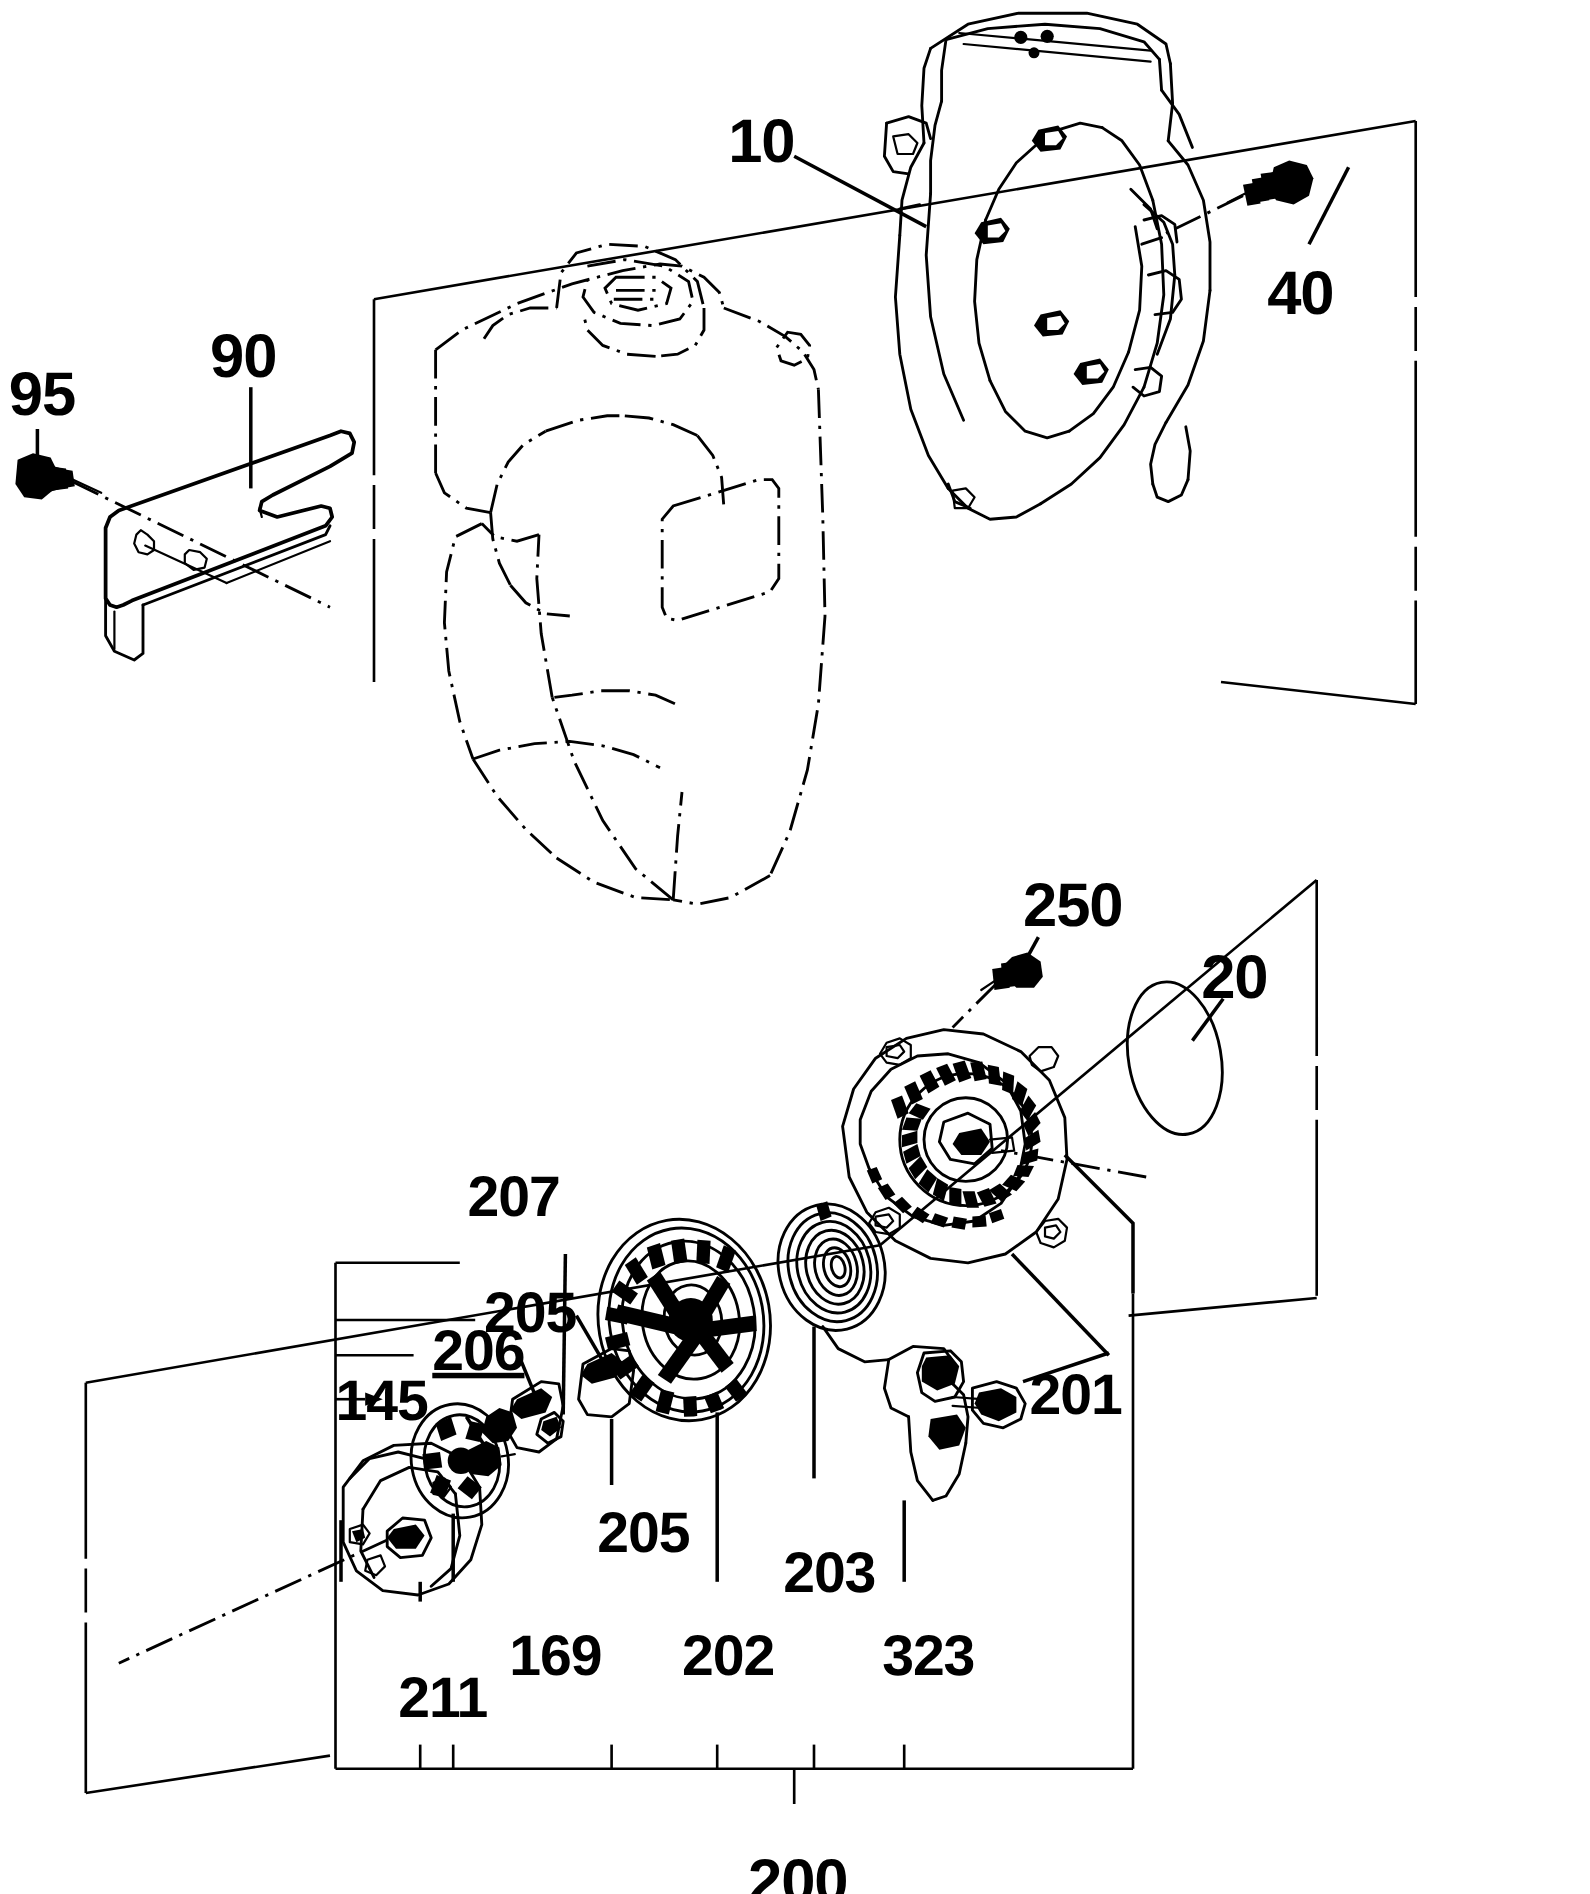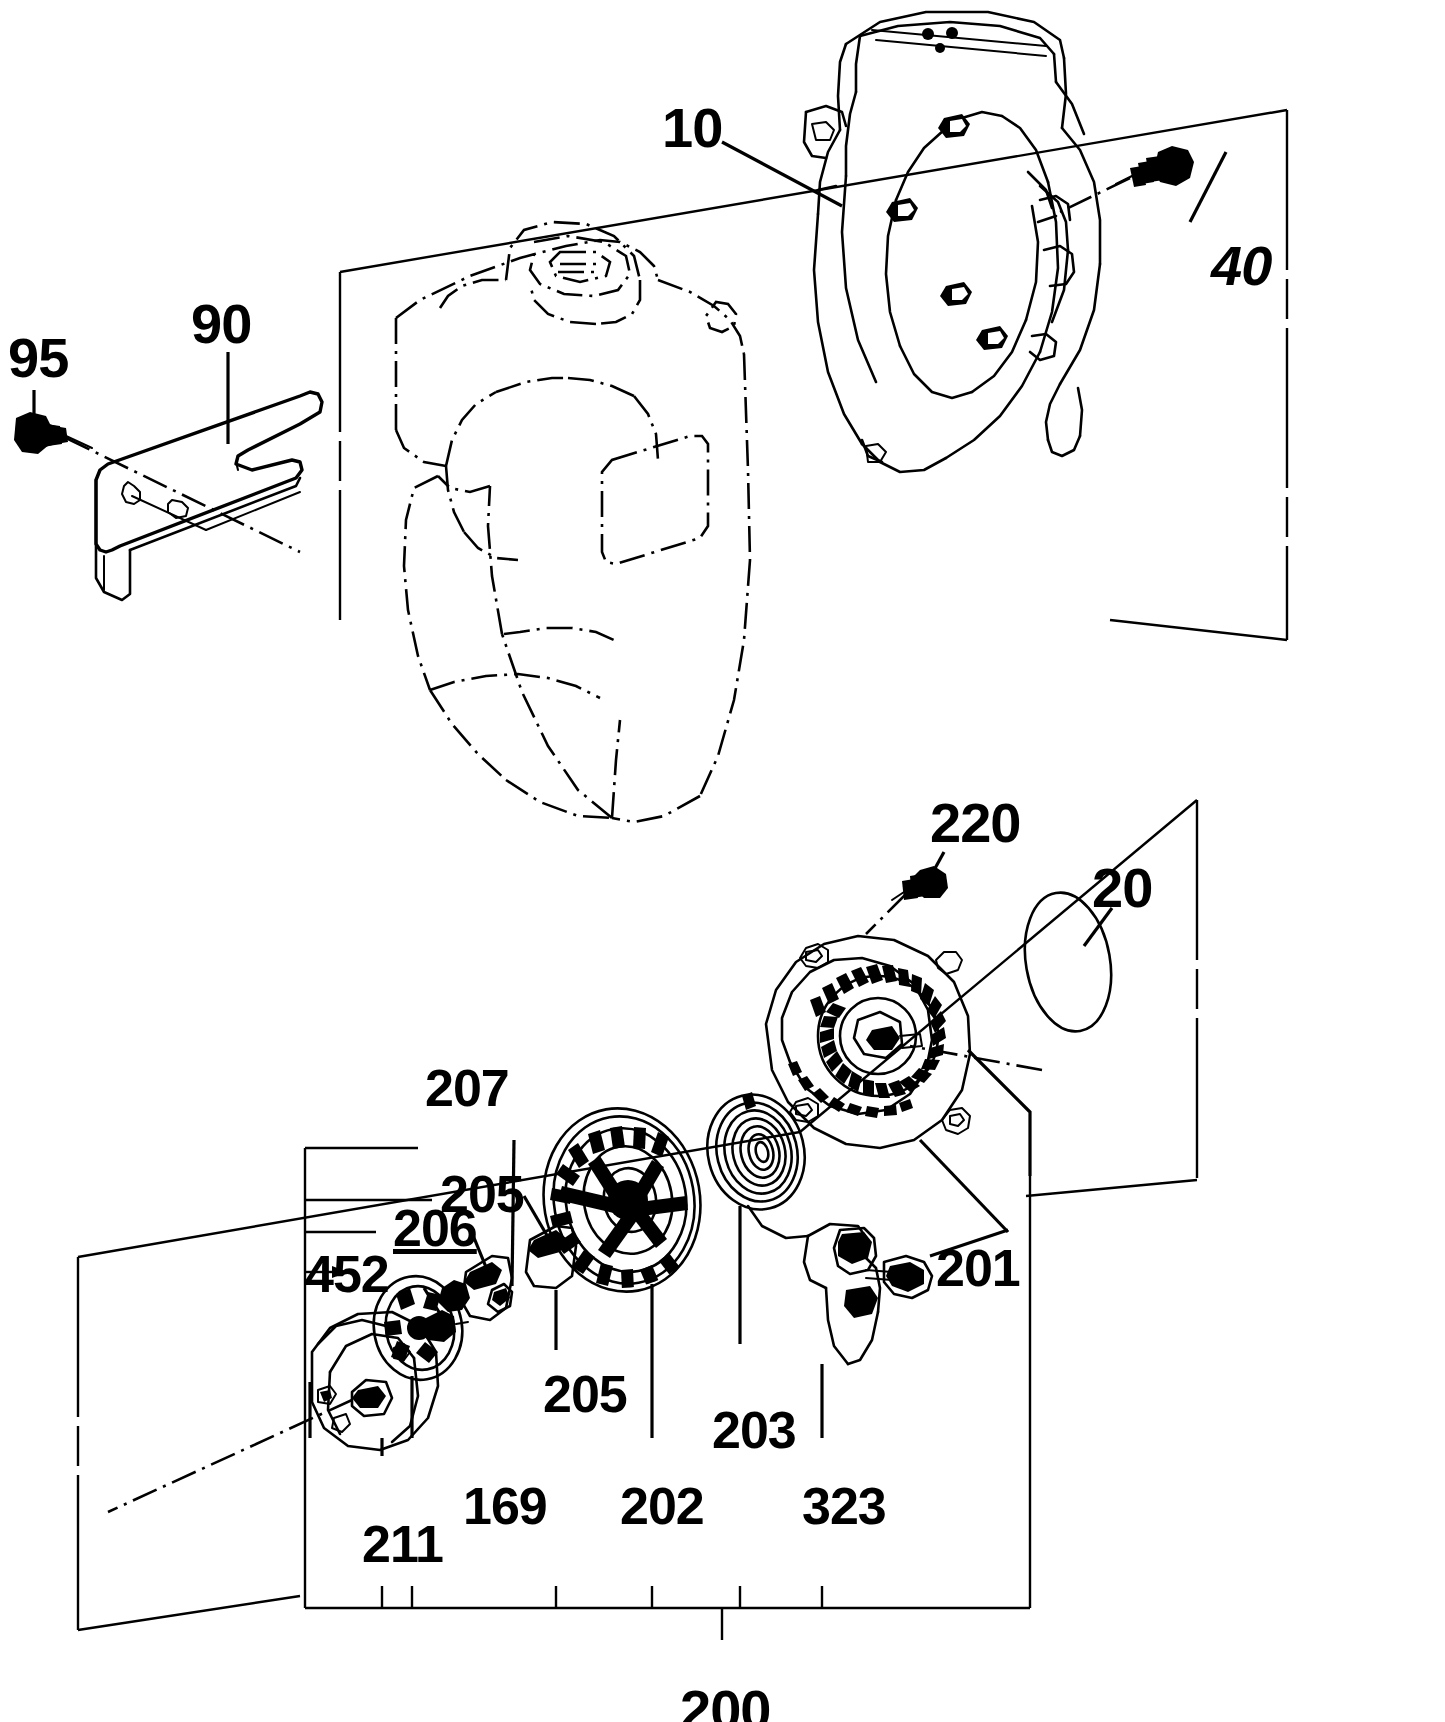--- a/index.html
+++ b/index.html
@@ -453,29 +453,29 @@
     <path class="lead" d="M470,1228 L488,1272"></path>
 
     <path class="lead" d="M424,1288 L444,1320"></path>
 
     <path class="lead" d="M930,1256 L1008,1230"></path>
   </g>
 
 </svg>
 
 <div class="lbl s56" style="left:662px;top:100px;">10</div>
-<div class="lbl s56" style="left:1211px;top:238px;font-style:italic;">40</div>
+<div class="lbl s56" style="left:1152px;top:238px;">40</div>
 <div class="lbl s56" style="left:8px;top:330px;">95</div>
 <div class="lbl s56" style="left:191px;top:296px;">90</div>
-<div class="lbl s56" style="left:930px;top:795px;">220</div>
+<div class="lbl s56" style="left:930px;top:795px;">250</div>
 <div class="lbl s56" style="left:1092px;top:860px;">20</div>
 <div class="lbl s52" style="left:425px;top:1062px;">207</div>
 <div class="lbl s52" style="left:440px;top:1168px;">205</div>
 <div class="lbl s52" style="left:393px;top:1202px;text-decoration:underline;">206</div>
-<div class="lbl s52" style="left:305px;top:1248px;">452</div>
+<div class="lbl s52" style="left:305px;top:1248px;">145</div>
 <div class="lbl s52" style="left:936px;top:1242px;">201</div>
 <div class="lbl s52" style="left:543px;top:1368px;">205</div>
 <div class="lbl s52" style="left:712px;top:1378px;margin-top:26px;">203</div>
 <div class="lbl s52" style="left:362px;top:1480px;margin-top:38px;">211</div>
 <div class="lbl s52" style="left:463px;top:1480px;">169</div>
 <div class="lbl s52" style="left:620px;top:1480px;">202</div>
 <div class="lbl s52" style="left:802px;top:1480px;">323</div>
 <div class="lbl s56" style="left:680px;top:1682px;">200</div>
 
 </div>

